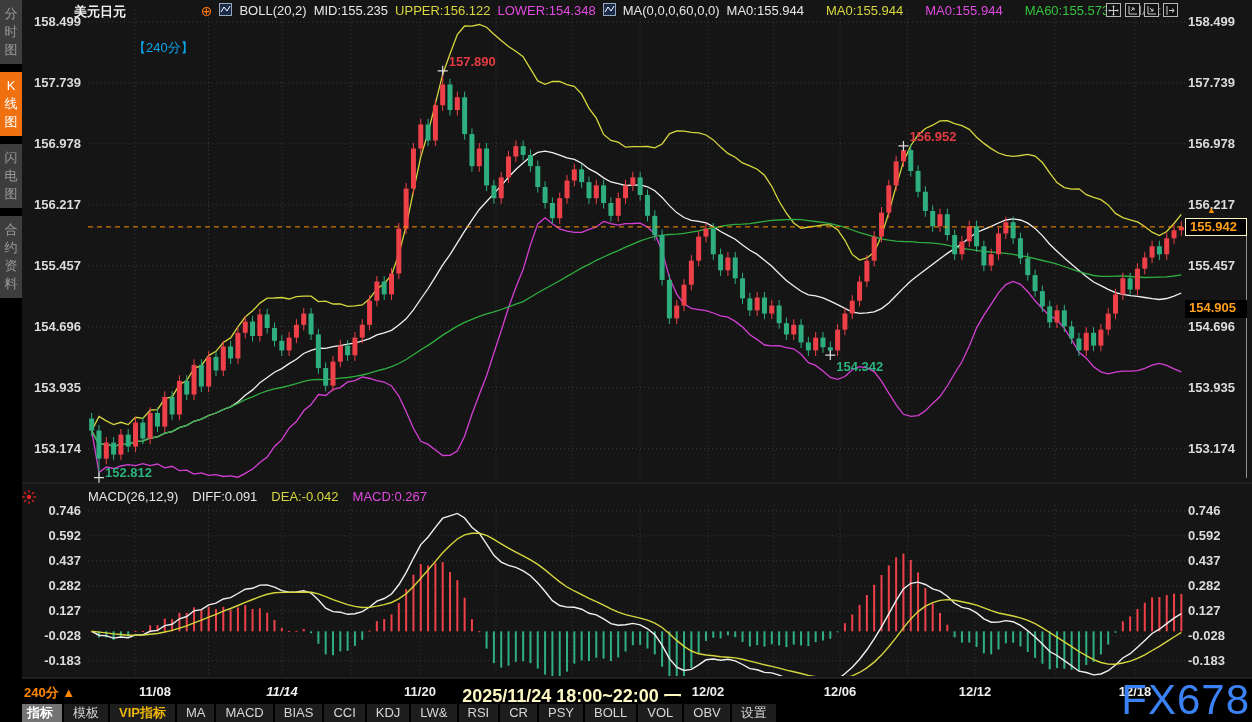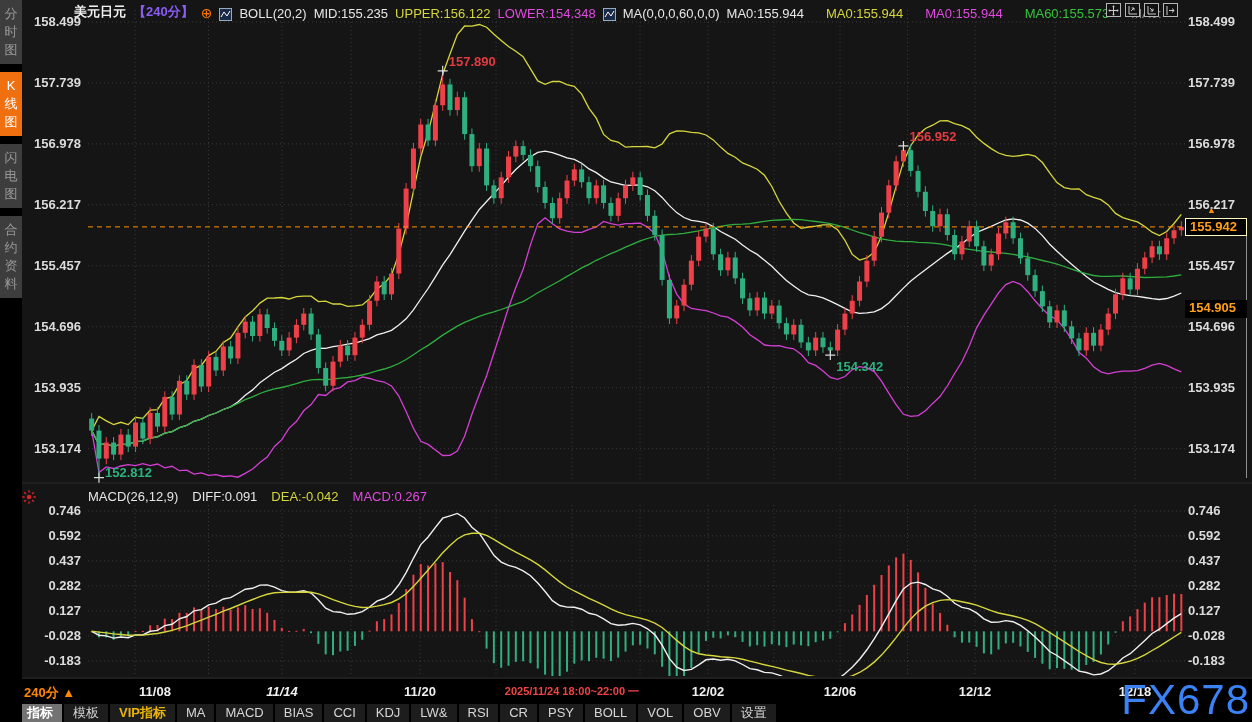--- a/index.html
+++ b/index.html
@@ -8,24 +8,24 @@
   #app { position:relative; width:1252px; height:722px; background:#000; }
   #chart-bg { position:absolute; left:22px; top:0; width:1230px; height:679px; background:#151515; }
 
   
   #sidebar { position:absolute; left:0; top:0; width:22px; height:722px; background:#000; z-index:30; }
   .side-item { width:22px; background:#3d3d3d; color:#9a9a9a; font-size:13px; line-height:18px;
                text-align:center; padding:5px 0; margin-bottom:8px; white-space:pre-line; cursor:pointer; }
   .side-item.active { background:#f07010; color:#fff; }
 
   
-  #header { position:absolute; left:74px; top:3px; height:18px; display:flex; align-items:flex-end;
+  #header { position:absolute; left:74px; top:3px; height:18px; display:flex; align-items:flex-start;
             gap:7px; font-size:13px; color:#e6e6e6; z-index:20; white-space:nowrap; }
   .hdr-symbol { font-weight:bold; color:#f2f2f2; }
-  .hdr-period { color:#8b5cf6; font-weight:bold; }
+  .hdr-period { color:#0ea5e9; font-weight:normal;margin-top:36px; }
   .hdr-plus { color:#ff7700; font-size:14px; }
   .mini-ind-icon { display:inline-block; width:13px; height:13px; }
   .c-yellow { color:#d6d63e; } .c-magenta { color:#e14ae1; } .c-white { color:#e6e6e6; }
 
   
   #tool-icons { position:absolute; left:1106px; top:3px; display:flex; gap:4px; z-index:20; }
   .tool-btn { width:15px; height:14px; border:1px solid #b5b5b5; background:#111;
               display:flex; align-items:center; justify-content:center; cursor:pointer; }
 
   
@@ -43,21 +43,21 @@
   #badge-marker { position:absolute; left:1207px; color:#ff9100; font-size:9px; line-height:8px; z-index:16; }
 
   
   #macd-header { position:absolute; left:88px; top:489px; display:flex; gap:14px; font-size:13px;
                  color:#dcdcdc; z-index:12; white-space:nowrap; }
   #macd-burst { position:absolute; left:21px; top:489px; width:16px; height:16px; z-index:12; cursor:pointer; }
 
   
   #time-axis { position:absolute; left:0; top:681px; width:1252px; height:21px; z-index:12; }
   .x-tick { position:absolute; transform:translateX(-50%); font-size:13px; font-weight:bold; color:#efefef; top:3px; }
-  #session-label { position:absolute; transform:translateX(-50%); top:3px; font-size:11px; font-weight:bold; color:#ef4444; white-space:nowrap; }
+  #session-label { position:absolute; transform:translateX(-50%); top:3px; font-size:18px; font-weight:bold; color:#fef9c3; white-space:nowrap; }
   #footer-period { position:absolute; left:24px; top:684px; font-size:13px; font-weight:bold; color:#ff8800; z-index:13; cursor:pointer; }
 
   
   #tabs { position:absolute; left:18px; top:704px; display:flex; gap:2px; z-index:13; }
   .tab { background:#1d1d1d; color:#d6d6d6; font-size:13px; line-height:16px; height:18px;
          padding:1px 9px; cursor:pointer; white-space:nowrap; }
   .tab.active { background:#737373; color:#fff; font-weight:bold; }
   .tab.vip { color:#eab308; font-weight:bold; }
 
   #watermark { position:absolute; right:2px; bottom:2px; font-size:42px; color:#3b82f6;

